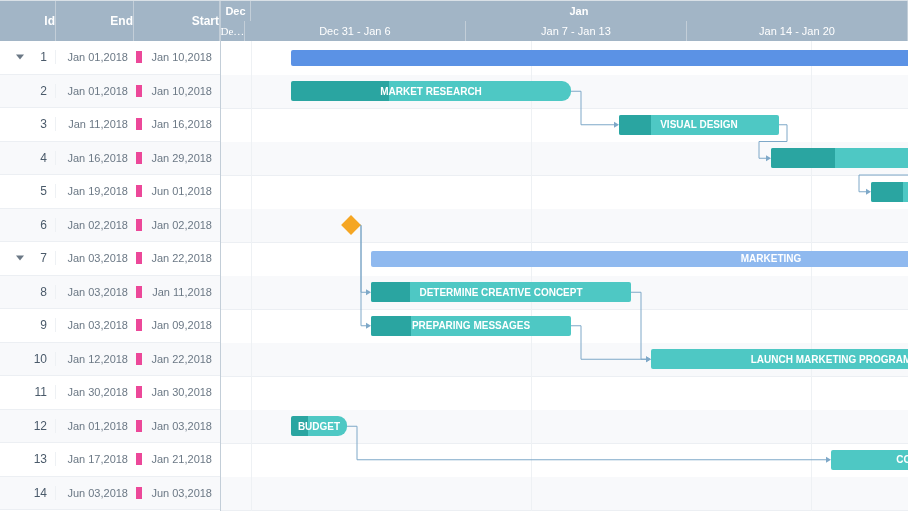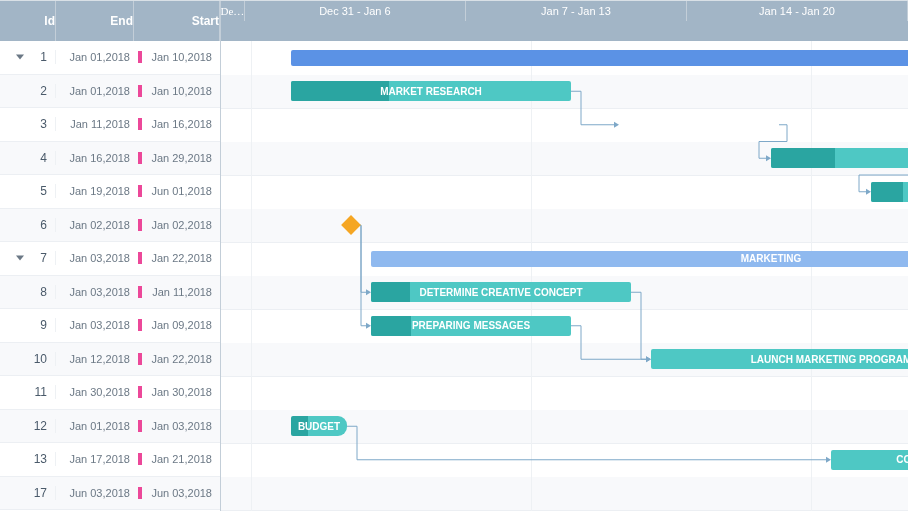--- a/index.html
+++ b/index.html
@@ -45,21 +45,21 @@
   .gh-end  { width: 78px; border-right: none; }
   .grid-body { flex:1; }
   .grow {
     display:flex;
     height: 33.5px;
     border-bottom: 1px solid #eceff3;
     align-items: center;
   }
   .grow:nth-child(even){ background:#f8f9fb; }
   .gid   { width:56px; text-align:right; padding:0 8px; color:#4a5a6a; position:relative; border-right:1px solid #eef1f4;}
-  .gstart{ width:86px; text-align:right; padding:0 8px; color:#6b7885; font-size:11px; border-right:4px solid #ec4899;}
+  .gstart{ width:86px; text-align:right; padding:0 8px; color:#6b7885; font-size:11px; border-right:6px solid #ec4899;}
   .gend  { width:78px; text-align:right; padding:0 8px; color:#6b7885; font-size:11px;}
   .caret {
     position:absolute;
     left:16px;
     top:50%;
     transform:translateY(-50%);
     width:0;height:0;
     border-left:4px solid transparent;
     border-right:4px solid transparent;
     border-top:5px solid #6b7885;
@@ -195,29 +195,33 @@
           <div class="gid">12</div>
           <div class="gstart">Jan 01,2018</div>
           <div class="gend">Jan 03,2018</div>
         </div>
         <div class="grow">
           <div class="gid">13</div>
           <div class="gstart">Jan 17,2018</div>
           <div class="gend">Jan 21,2018</div>
         </div>
         <div class="grow">
-          <div class="gid">17</div>
+          <div class="gid">14</div>
           <div class="gstart">Jun 03,2018</div>
           <div class="gend">Jun 03,2018</div>
         </div>
       </div>
   </div>
 
   <div class="timeline">
     <div class="tl-header">
+      <div class="tl-top" id="tl-top">
+          <div class="mcell" style="width: 30px;">Dec</div>
+          <div class="mcell" style="width: 658px;">Jan</div>
+        </div>
       <div class="tl-bot" id="tl-bot">
           <div class="wcell" style="width: 30px; font-family: Liberation Serif, serif;">De…</div>
           <div class="wcell" style="width: 280px;">Dec 31 - Jan 6</div>
           <div class="wcell" style="width: 280px;">Jan 7 - Jan 13</div>
           <div class="wcell" style="width: 280px;">Jan 14 - Jan 20</div>
         </div>
     </div>
     <div class="tl-body" id="tl-body">
       <div class="tl-gridlines" id="tl-gridlines">
           <div class="hrow-bg" style="top: 0px;"></div>
@@ -266,23 +270,27 @@
           <path d="M410,251.25 L420,251.25 L420,318.25 L425,318.25"></path>
           <polygon points="425,315.25 430,318.25 425,321.25"></polygon>
           <path d="M350,284.75 L360,284.75 L360,318.25 L425,318.25"></path>
           <polygon points="425,315.25 430,318.25 425,321.25"></polygon>
           <path d="M126,385.25 L136,385.25 L136,418.75 L605,418.75"></path>
           <polygon points="605,415.75 610,418.75 605,421.75"></polygon>
         </svg>
     <div class="bar bar-parent" style="top: 8.75px; left: 70px; width: 880px;">
           <span></span>
         </div>
-        <div class="bar bar-task" style="top: 40.25px; left: 70px; width: 280px;">
+        <div class="bar bar-task" style="top: 40.25px; left: 70px; width: 280px; border-radius: 9px;">
           <div class="prog" style="width: 35%;"></div>
           <span>MARKET RESEARCH</span>
+        </div>
+        <div class="bar bar-task" style="top: 73.75px; left: 398px; width: 160px;">
+          <div class="prog" style="width: 20%;"></div>
+          <span>VISUAL DESIGN</span>
         </div>
         <div class="bar bar-task" style="top: 107.25px; left: 550px; width: 320px;">
           <div class="prog" style="width: 20%;"></div>
           <span></span>
         </div>
         <div class="bar bar-task" style="top: 140.75px; left: 650px; width: 320px;">
           <div class="prog" style="width: 10%;"></div>
           <span></span>
         </div>
         <div class="milestone" style="left: 123px; top: 177.25px;"></div>

